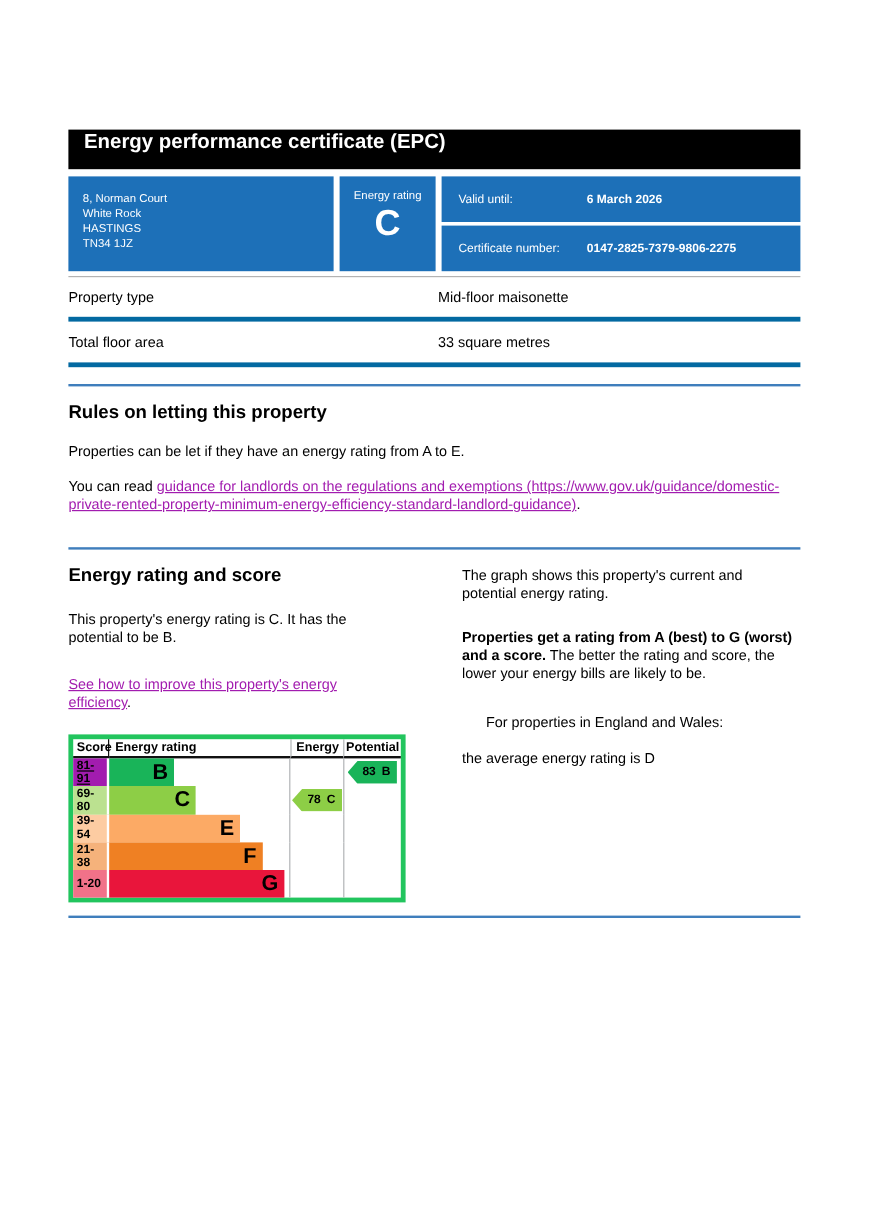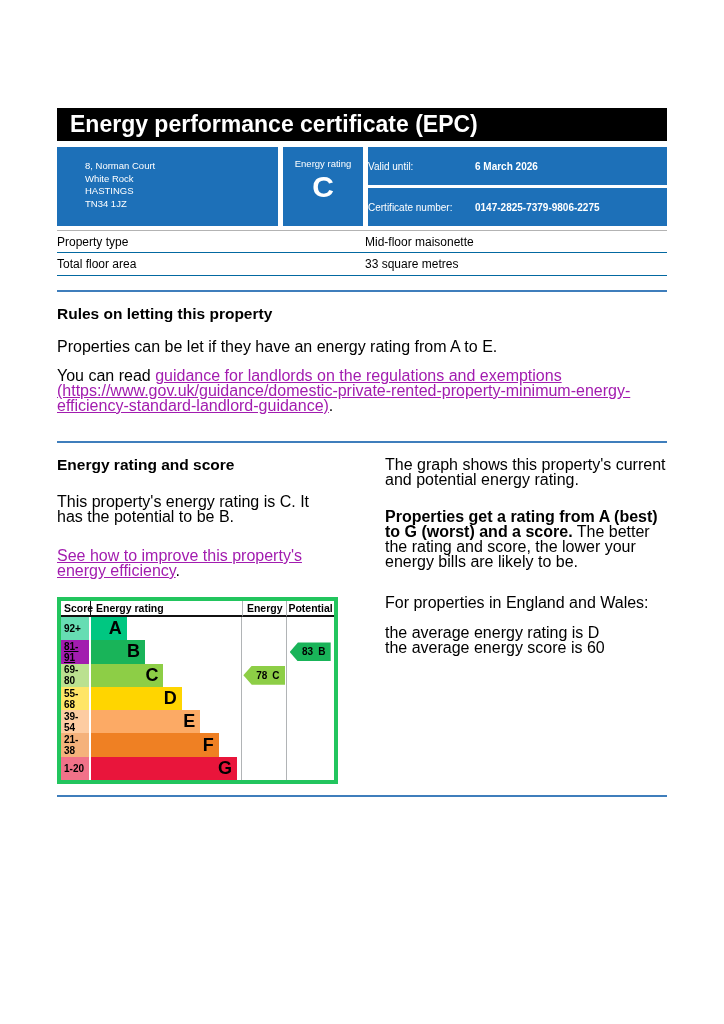--- a/index.html
+++ b/index.html
@@ -1,62 +1,62 @@
 <!DOCTYPE html>
 <html><head>
 <meta charset="utf-8">
 <style>
   * { margin: 0; padding: 0; box-sizing: border-box; }
   html, body { width: 724px; height: 1024px; background: #fff; overflow: hidden; }
   body { font-family: "Liberation Sans", "DejaVu Sans", sans-serif; color: #000; }
   .page { width: 610px; margin-left: 57px; padding-top: 108px; }
 
   
-  .title-bar { height: 33px; background: #000; color: #fff; display: flex; align-items: center;
-    padding-left: 13px; font-size: 23px; font-weight: bold; margin-bottom: 6px; }
+  .title-bar { height: 33px; background: #000; color: #fff; display: flex; 
+    padding-left: 13px; font-size: 17px; font-weight: bold; margin-bottom: 6px; }
 
   
   .summary-row { display: flex; gap: 5px; height: 79px; }
   .blue { background: #1d70b8; color: #fff; }
-  .address-box { flex: 0 0 221px; padding: 13px 0 0 28px; font-size: 9.5px; line-height: 12.5px; }
+  .address-box { flex: 0 0 221px; padding: 13px 0 0 12px; font-size: 9.5px; line-height: 12.5px; }
   .rating-box { flex: 0 0 80px; display: flex; flex-direction: column; align-items: center; padding-top: 11px; }
   .rating-box .lbl { font-size: 9.5px; }
   .rating-box .big { font-size: 30px; font-weight: bold; line-height: 36px; }
   .validity-col { flex: 1; display: flex; flex-direction: column; gap: 3px; }
-  .validity-box { flex: 1; display: flex; align-items: center; font-size: 10px; }
+  .validity-box { flex: 1; display: flex; align-items: center; font-size: 10px; padding-left: 14px; }
   .validity-box .vlabel { width: 107px; }
   .validity-box .vvalue { font-weight: bold; }
 
   
   .prop-table { margin-top: 4px; }
-  .prop-row { display: flex; align-items: center; height: 23px; border-bottom: 1px solid #0369a1; font-size: 12px; }
+  .prop-row { display: flex; align-items: center; height: 38px; border-bottom: 4px solid #0369a1; font-size: 12px; }
   .prop-row:first-child { border-top: 1px solid #b3b3b3; }
   .prop-row .plabel { flex: 0 0 308px; }
 
   .divider { border: none; border-top: 2px solid #3f7ebc; }
   .d1 { margin-top: 14px; }
   .d2 { margin-top: 28px; }
   .d3 { margin-top: 11px; }
 
   h2 { font-size: 15.5px; font-weight: bold; }
   .rules-heading { margin-top: 13px; }
-  p, .para { font-size: 16px; line-height: 15px; }
+  p, .para { font-size: 12px; line-height: 15px; }
   .p-rules1 { margin-top: 16px; }
   .p-rules2 { margin-top: 14px; }
   a.link { color: #a21caf; text-decoration: underline; cursor: pointer; }
 
   
   .cols { display: flex; gap: 10px; margin-top: 13px; }
   .col-left { flex: 0 0 318px; }
   .col-right { flex: 1; }
   .p-rating { margin-top: 20px; width: 272px; }
   .p-improve { margin-top: 24px; width: 272px; }
   .col-right .rp1 { margin-top: 1px; width: 282px; }
   .col-right .rp2 { margin-top: 22px; width: 282px; }
-  .col-right .rp3 { margin-top: 26px; }
+  .col-right .rp3 { margin-top: 26px; margin-left: 20px; }
   .col-right .rp4 { margin-top: 15px; }
 
   
   .chart { margin-top: 19px; width: 281px; border: 4px solid #22c55e; font-size: 10px; }
   .chart-header { display: flex; height: 16px; font-weight: bold; font-size: 10.5px; }
   .chart-header > div { border-bottom: 2px solid #111; display: flex; align-items: center; }
   .hc-score { width: 30px; padding-left: 3px; border-right: 1px solid #111; }
   .hc-rating { width: 155px; padding-left: 5px; }
   .hc-current { width: 45px; justify-content: center; border-left: 1px solid #b1b4b6; }
   .hc-potential { width: 49px; justify-content: center; border-left: 1px solid #b1b4b6; }
@@ -133,28 +133,20 @@
 
       <div class="chart">
         <div class="chart-header">
           <div class="hc-score">Score</div>
           <div class="hc-rating">Energy rating</div>
           <div class="hc-current">Energy</div>
           <div class="hc-potential">Potential</div>
         </div>
         <div id="chart-body">
             <div class="chart-row">
-              <div class="cell-score" style="background: rgb(102, 221, 179);">92+</div>
-              <div class="cell-rating">
-                <div class="band-bar" style="background: rgb(0, 199, 129); width: 36px;">A</div>
-              </div>
-              <div class="cell-current"></div>
-              <div class="cell-potential"></div>
-            </div>
-            <div class="chart-row">
               <div class="cell-score" style="background: #a21caf; text-decoration: underline;">81-91</div>
               <div class="cell-rating">
                 <div class="band-bar" style="background: rgb(25, 180, 89); width: 54.4px;">B</div>
               </div>
               <div class="cell-current"></div>
               <div class="cell-potential">
                 <div class="arrow arrow-potential" style="background: rgb(25, 180, 89);">
                   <span>83</span>
                   <span>B</span>
                 </div>
@@ -164,28 +156,20 @@
               <div class="cell-score" style="background: rgb(187, 225, 144);">69-80</div>
               <div class="cell-rating">
                 <div class="band-bar" style="background: rgb(141, 206, 70); width: 72.8px;">C</div>
               </div>
               <div class="cell-current">
                 <div class="arrow arrow-current" style="background: rgb(141, 206, 70);">
                   <span>78</span>
                   <span>C</span>
                 </div>
               </div>
-              <div class="cell-potential"></div>
-            </div>
-            <div class="chart-row">
-              <div class="cell-score" style="background: rgb(255, 229, 102);">55-68</div>
-              <div class="cell-rating">
-                <div class="band-bar" style="background: rgb(255, 213, 0); width: 91.2px;">D</div>
-              </div>
-              <div class="cell-current"></div>
               <div class="cell-potential"></div>
             </div>
             <div class="chart-row">
               <div class="cell-score" style="background: rgb(253, 204, 162);">39-54</div>
               <div class="cell-rating">
                 <div class="band-bar" style="background: rgb(252, 170, 101); width: 109.6px;">E</div>
               </div>
               <div class="cell-current"></div>
               <div class="cell-potential"></div>
             </div>
@@ -208,20 +192,19 @@
           </div>
       </div>
     </div>
 
     <div class="col-right">
       <p class="rp1">The graph shows this property's current and potential energy rating.</p>
       <p class="rp2"><strong>Properties get a rating from A (best) to G (worst) and a score.</strong><span> The better the rating and score, the lower your energy bills are likely to be.</span></p>
       <p class="rp3">For properties in England and Wales:</p>
       <div class="para rp4">
         <div>the average energy rating is D</div>
-        <div>the average energy score is 60</div>
       </div>
     </div>
   </div>
 
   <hr class="divider d3">
 
 </div>
 
 </body></html>

